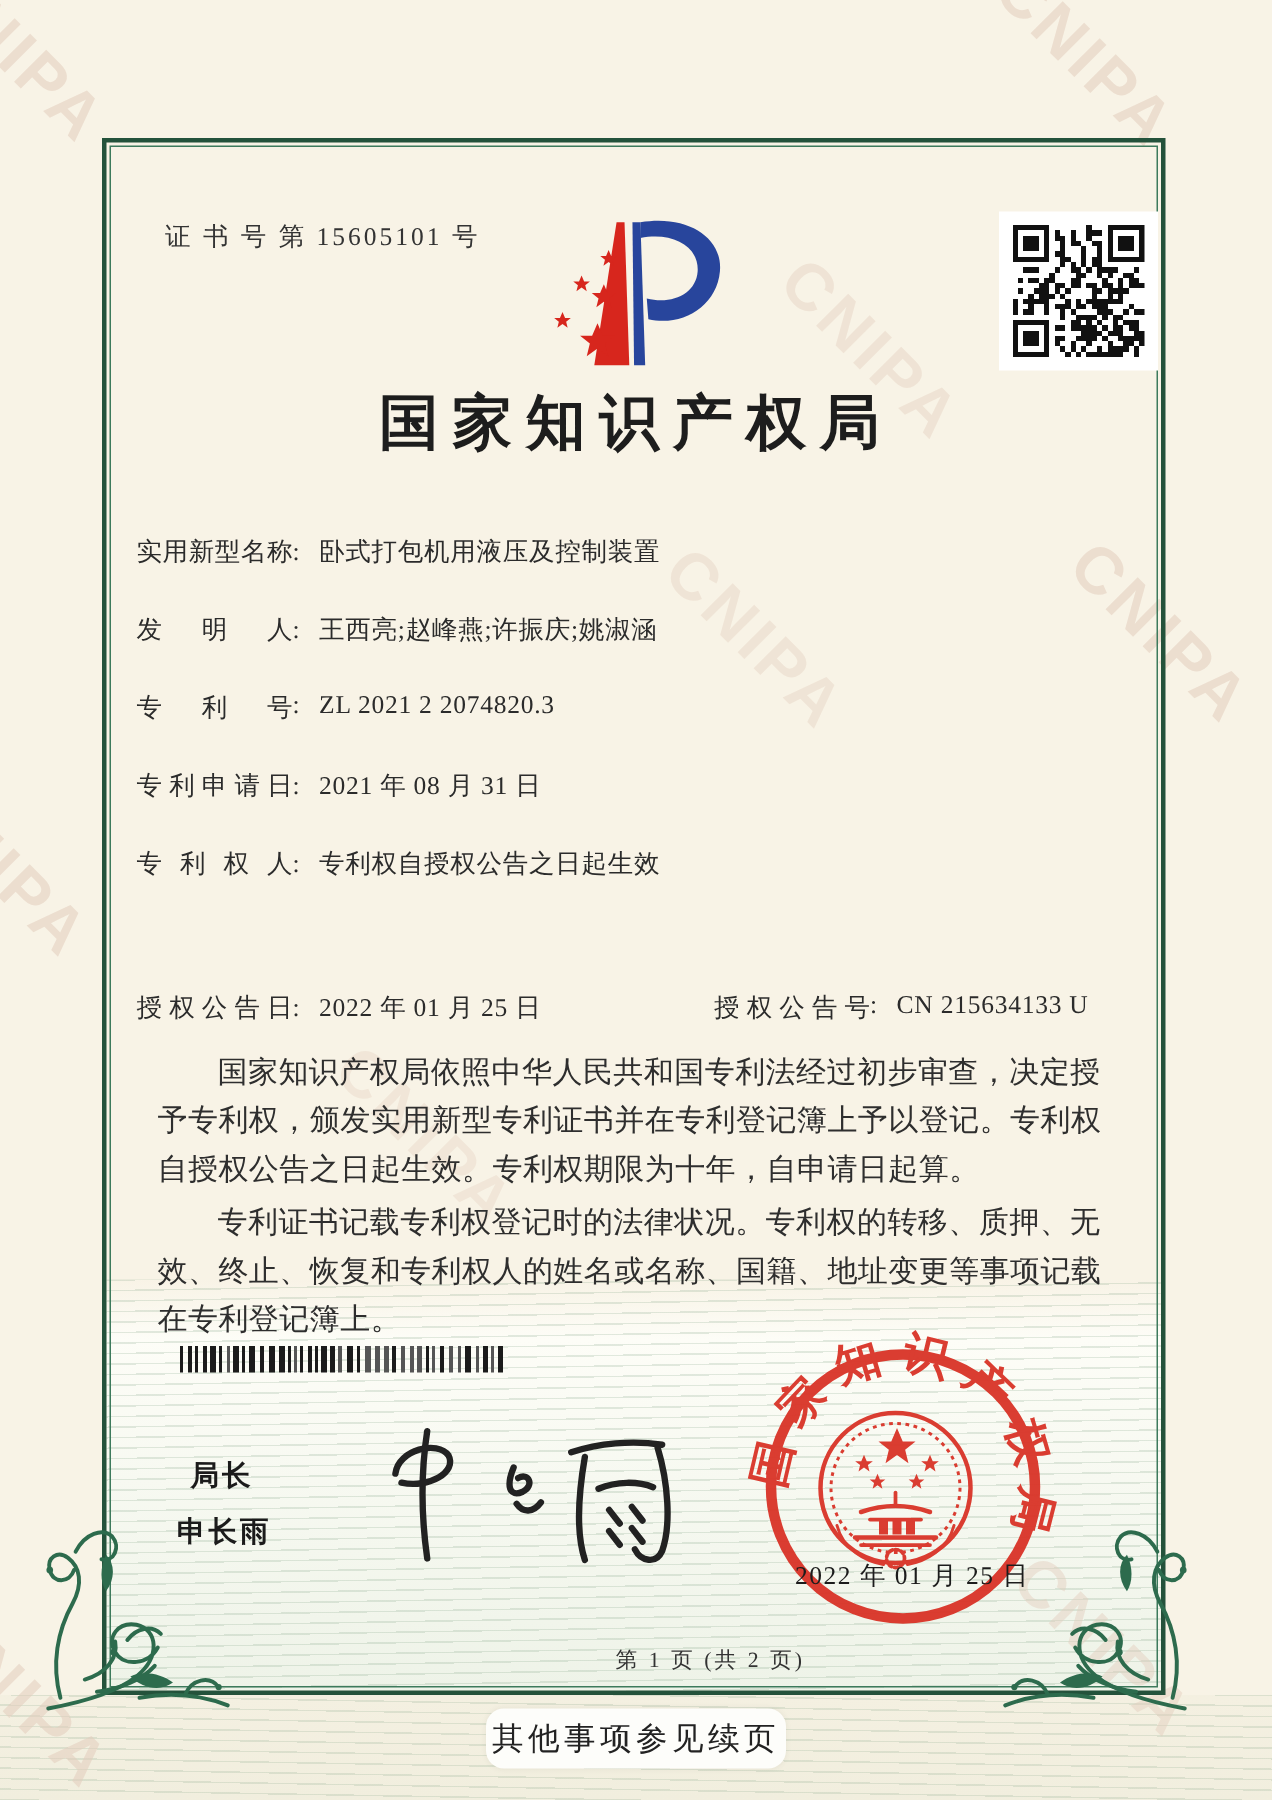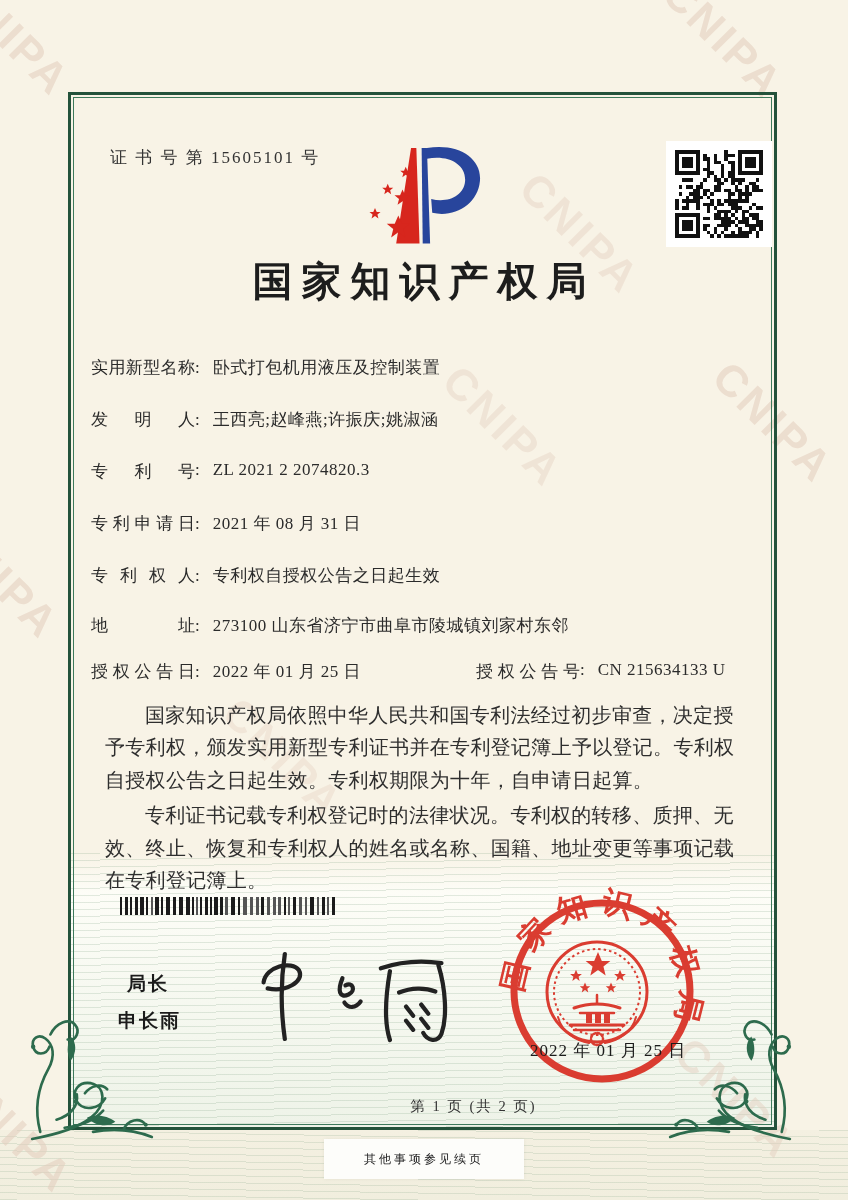--- a/index.html
+++ b/index.html
@@ -73,21 +73,21 @@
   .signer-title{position:absolute;z-index:3;left:127px;top:971px;font-family:"Liberation Sans","DejaVu Sans",sans-serif;font-size:19px;font-weight:600;letter-spacing:2px;color:#1b1b1b;}
   .signer-name{position:absolute;z-index:3;left:118px;top:1008px;font-family:"Liberation Sans","DejaVu Sans",sans-serif;font-size:19px;font-weight:600;letter-spacing:2px;color:#1b1b1b;}
   .signature{position:absolute;z-index:4;left:248px;top:948px;width:205px;height:96px;}
   .seal{position:absolute;z-index:4;left:492px;top:881px;width:220px;height:220px;opacity:.95;}
   .seal-date{position:absolute;z-index:5;left:530px;top:1039px;font-size:17px;color:#1c1c1c;letter-spacing:1px;white-space:nowrap;}
   .page-info{position:absolute;z-index:3;left:68px;top:1097px;width:811px;text-align:center;font-size:14.5px;letter-spacing:2px;color:#333;}
   .continuation{
     position:absolute;z-index:5;left:324px;top:1139px;width:200px;height:40px;
     background:#fdfdfa;box-shadow:0 0 4px rgba(0,0,0,.06);
     display:flex;align-items:center;justify-content:center;
-    font-size:12px;letter-spacing:3px;color:#222;
+    font-size:21px;letter-spacing:3px;color:#222;border-radius:12px;
   }
 </style>
 </head>
 <body>
 
 <div class="page">
 
   <div class="band band-inner"></div>
   <div class="band band-bottom"></div>
 
@@ -486,23 +486,20 @@
   </div>
   <div class="field-row r3">
     <span class="flabel">专利号</span><span class="fcolon">:</span><span class="fvalue">ZL 2021 2 2074820.3</span>
   </div>
   <div class="field-row r4">
     <span class="flabel">专利申请日</span><span class="fcolon">:</span><span class="fvalue">2021 年 08 月 31 日</span>
   </div>
   <div class="field-row r5">
     <span class="flabel">专利权人</span><span class="fcolon">:</span><span class="fvalue">专利权自授权公告之日起生效</span>
   </div>
-  <div class="field-row r6">
-    <span class="flabel">地址</span><span class="fcolon">:</span><span class="fvalue">273100 山东省济宁市曲阜市陵城镇刘家村东邻</span>
-  </div>
   <div class="field-row r7">
     <span class="flabel">授权公告日</span><span class="fcolon">:</span><span class="fvalue">2022 年 01 月 25 日</span>
     <span class="col2">
       <span class="flabel">授权公告号</span><span class="fcolon">:</span><span class="fvalue">CN 215634133 U</span>
     </span>
   </div>
 
   <div class="paras">
     <p>国家知识产权局依照中华人民共和国专利法经过初步审查，决定授予专利权，颁发实用新型专利证书并在专利登记簿上予以登记。专利权自授权公告之日起生效。专利权期限为十年，自申请日起算。</p>
     <p>专利证书记载专利权登记时的法律状况。专利权的转移、质押、无效、终止、恢复和专利权人的姓名或名称、国籍、地址变更等事项记载在专利登记簿上。</p>

